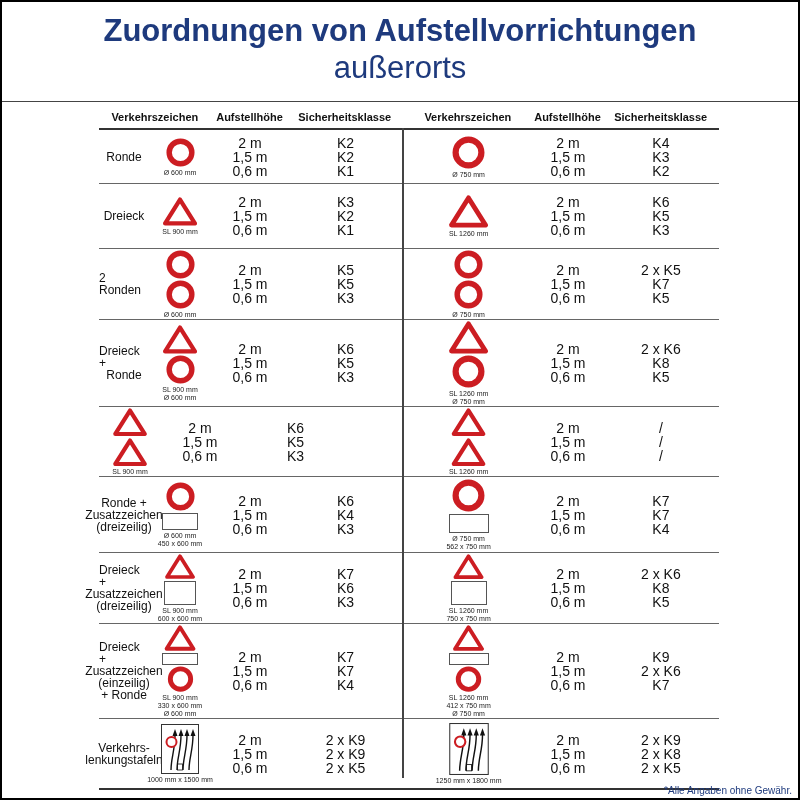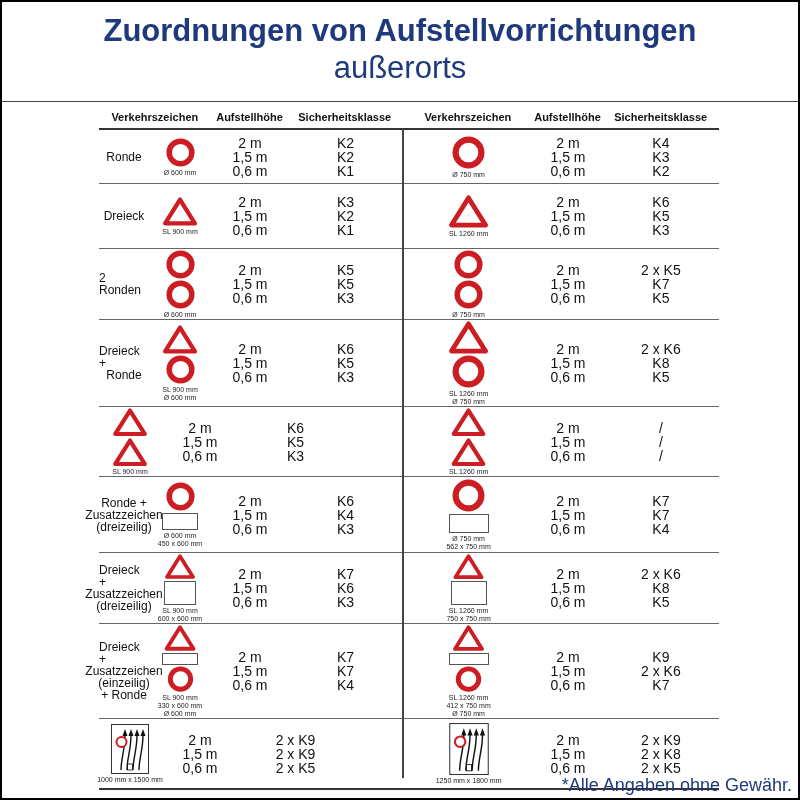--- a/index.html
+++ b/index.html
@@ -37,21 +37,21 @@
   .c-h-r{width:70px;}
   .c-k-r{width:117px;}
   .vals{font-size:14px;line-height:14px;text-align:center;}
   .label-line{display:block;}
   .sizes{margin-top:2px;text-align:center;}
   .size-line{font-size:7px;line-height:8px;color:#222;white-space:nowrap;}
   .icon{display:block;margin-top:1px;}
   .rect-sign{background:#fff;border:1px solid #555;box-sizing:border-box;margin-top:2px;}
   
   .disclaimer{
-    position:absolute;right:6px;bottom:2px;font-size:18px;
+    position:absolute;right:6px;bottom:2px;font-size:10px;
     color:var(--title-blue);font-weight:normal;
   }
 </style>
 </head>
 <body>
 
 <div class="page">
 
   <div class="title-block">
     <div class="title-line1">Zuordnungen von Aufstellvorrichtungen</div>
@@ -532,20 +532,24 @@
               <div class="vals">
                 <div>K9</div>
                 <div>2 x K6</div>
                 <div>K7</div>
               </div>
             </div>
           </div>
         </div>
         <div class="row" style="height: 69px;">
           <div class="half left">
+            <div class="cell c-label">
+              <div class="label-line">Verkehrs-</div>
+              <div class="label-line">lenkungstafeln</div>
+            </div>
             <div class="cell c-sign-l">
               <svg width="38" height="50" class="icon" viewBox="0 0 38 50">
                 <rect x="0.5" y="0.5" width="37" height="49" fill="#fff" stroke="#333" stroke-width="1"></rect>
                 <path d="M10 46 C 10 34, 14 26, 14 11" fill="none" stroke="#111" stroke-width="1.4"></path>
                 <path d="M14 5 L11.5 12 L16.5 12 Z" fill="#111"></path>
                 <path d="M16 46 C 16 34, 20 26, 20 11" fill="none" stroke="#111" stroke-width="1.4"></path>
                 <path d="M20 5 L17.5 12 L22.5 12 Z" fill="#111"></path>
                 <path d="M22 46 C 22 34, 26 26, 26 11" fill="none" stroke="#111" stroke-width="1.4"></path>
                 <path d="M26 5 L23.5 12 L28.5 12 Z" fill="#111"></path>
                 <path d="M28 46 C 28 34, 32 26, 32 11" fill="none" stroke="#111" stroke-width="1.4"></path>

